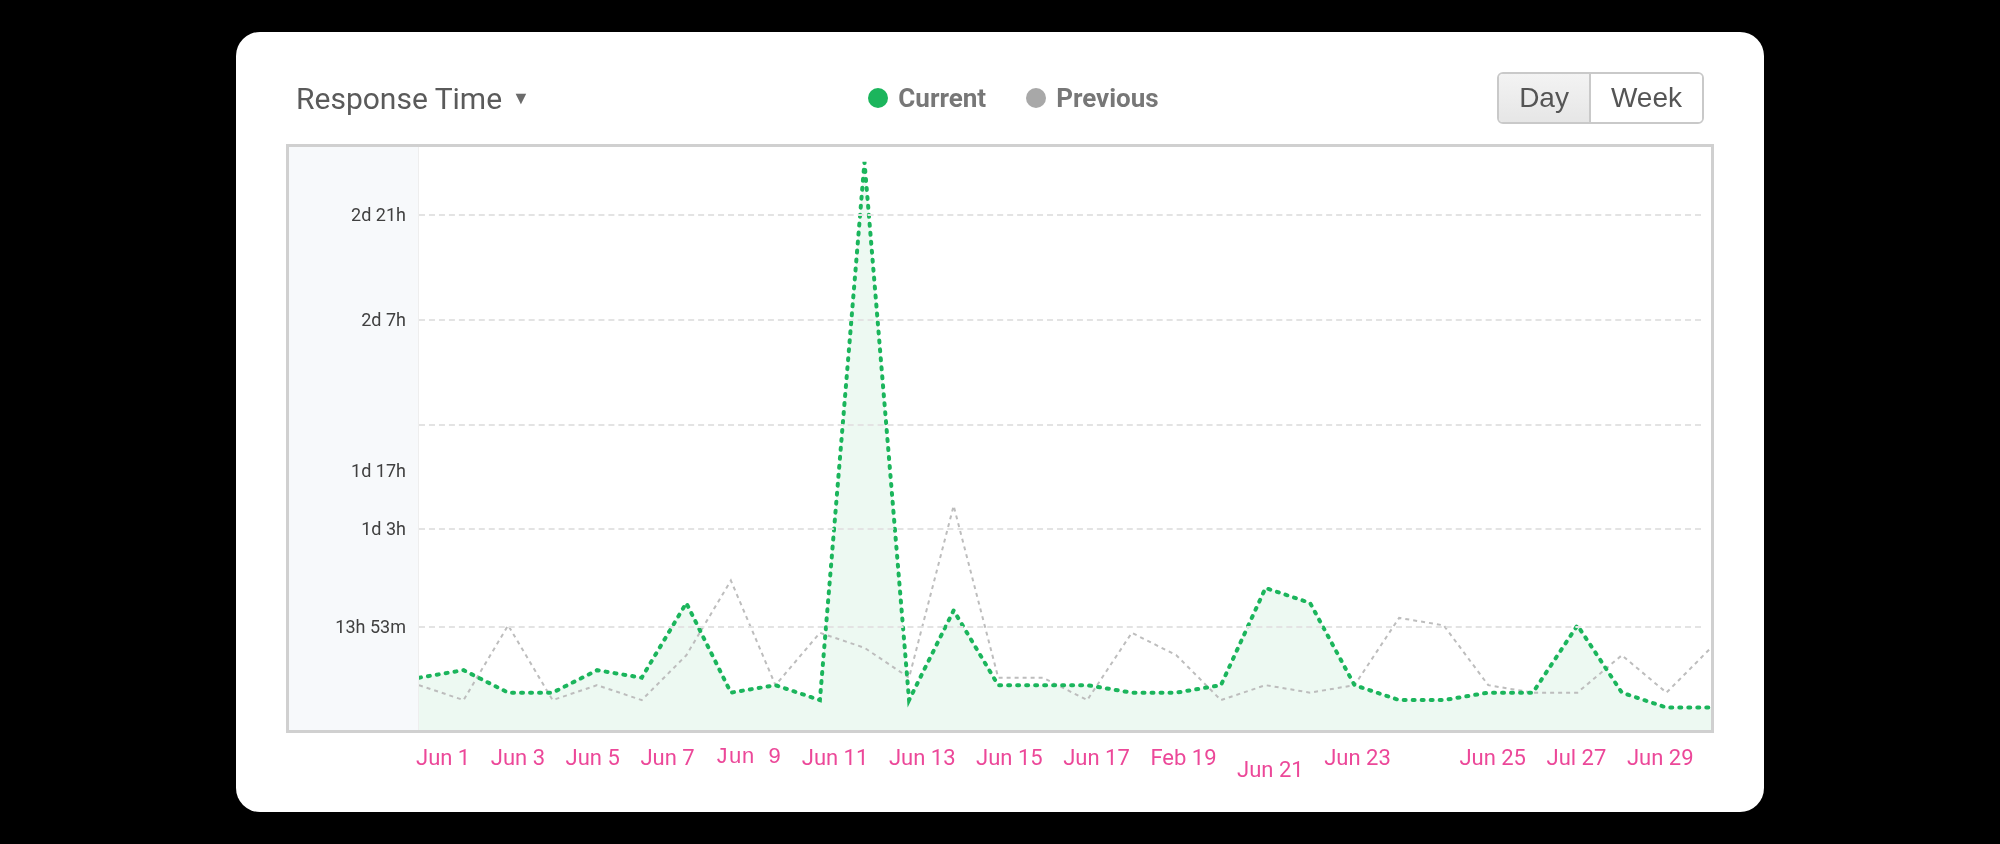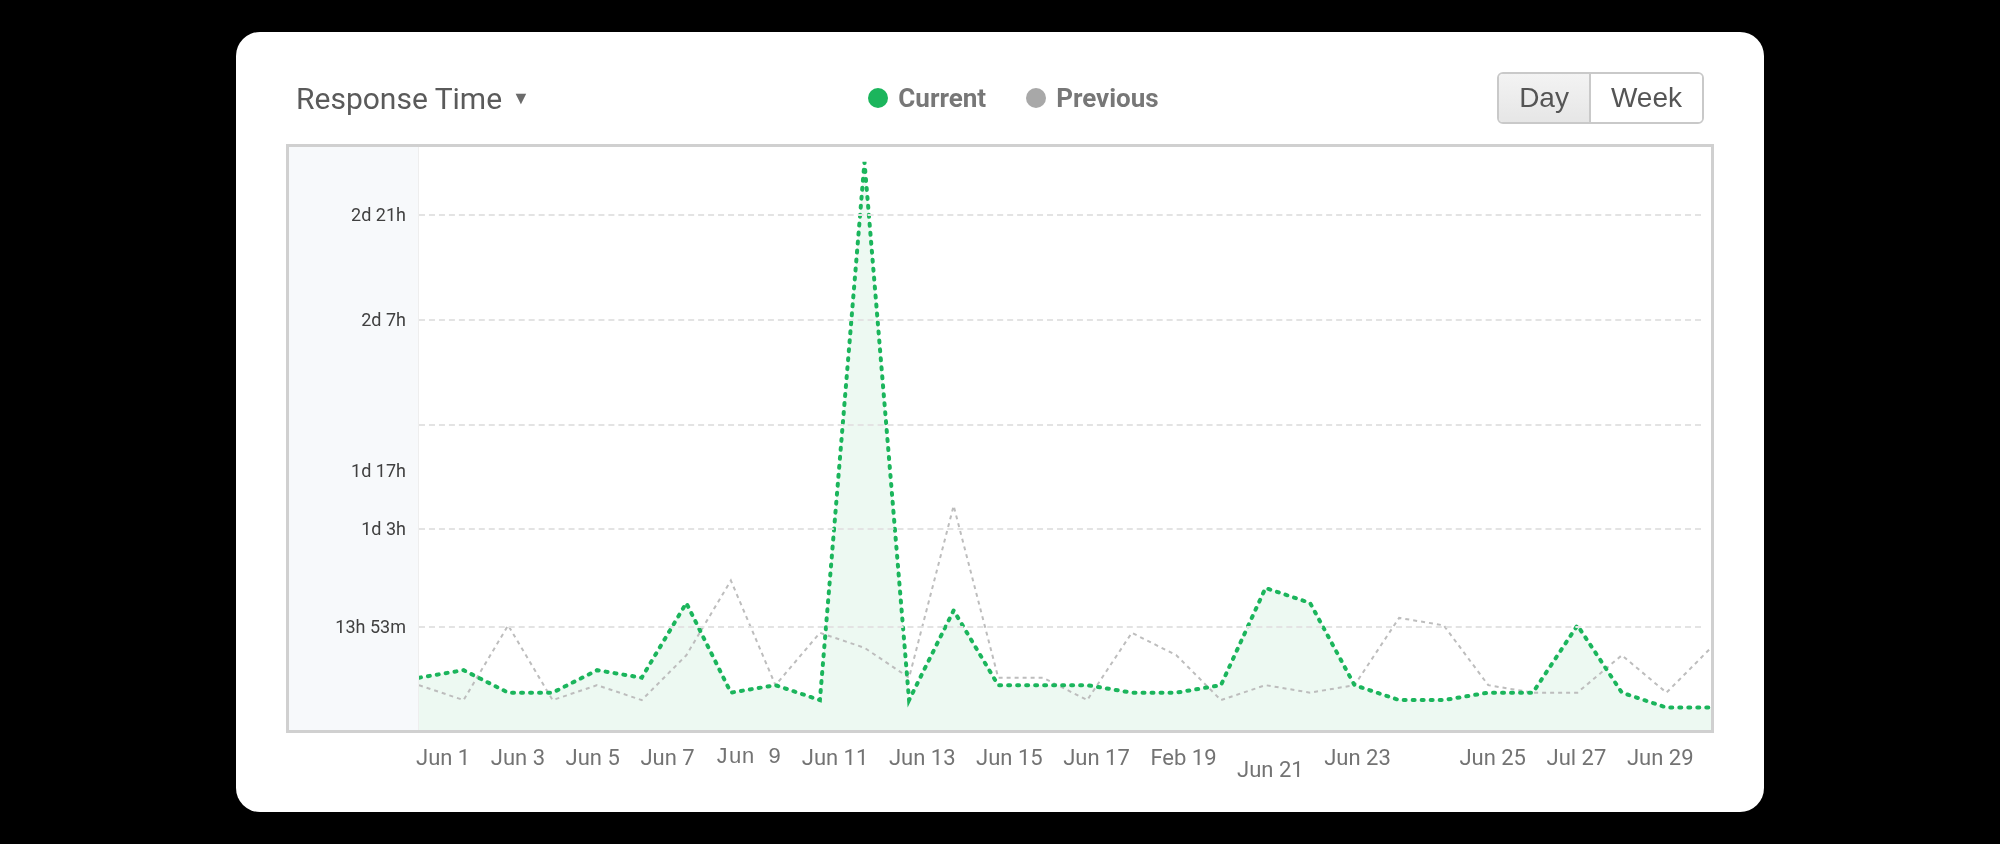--- a/index.html
+++ b/index.html
@@ -116,21 +116,21 @@
     width: 100%;
     height: 100%;
   }
   .x-axis {
     display: flex;
     margin-top: 12px;
     padding-left: 130px;
   }
   .x-tick {
     font-size: 22px;
-    color: #737373;
+    color: #ec4899;
     text-align: right;
     white-space: nowrap;
   }
 </style>
 </head>
 <body>
 
 <div class="card">
   <div class="header">
     <div class="title-group">

